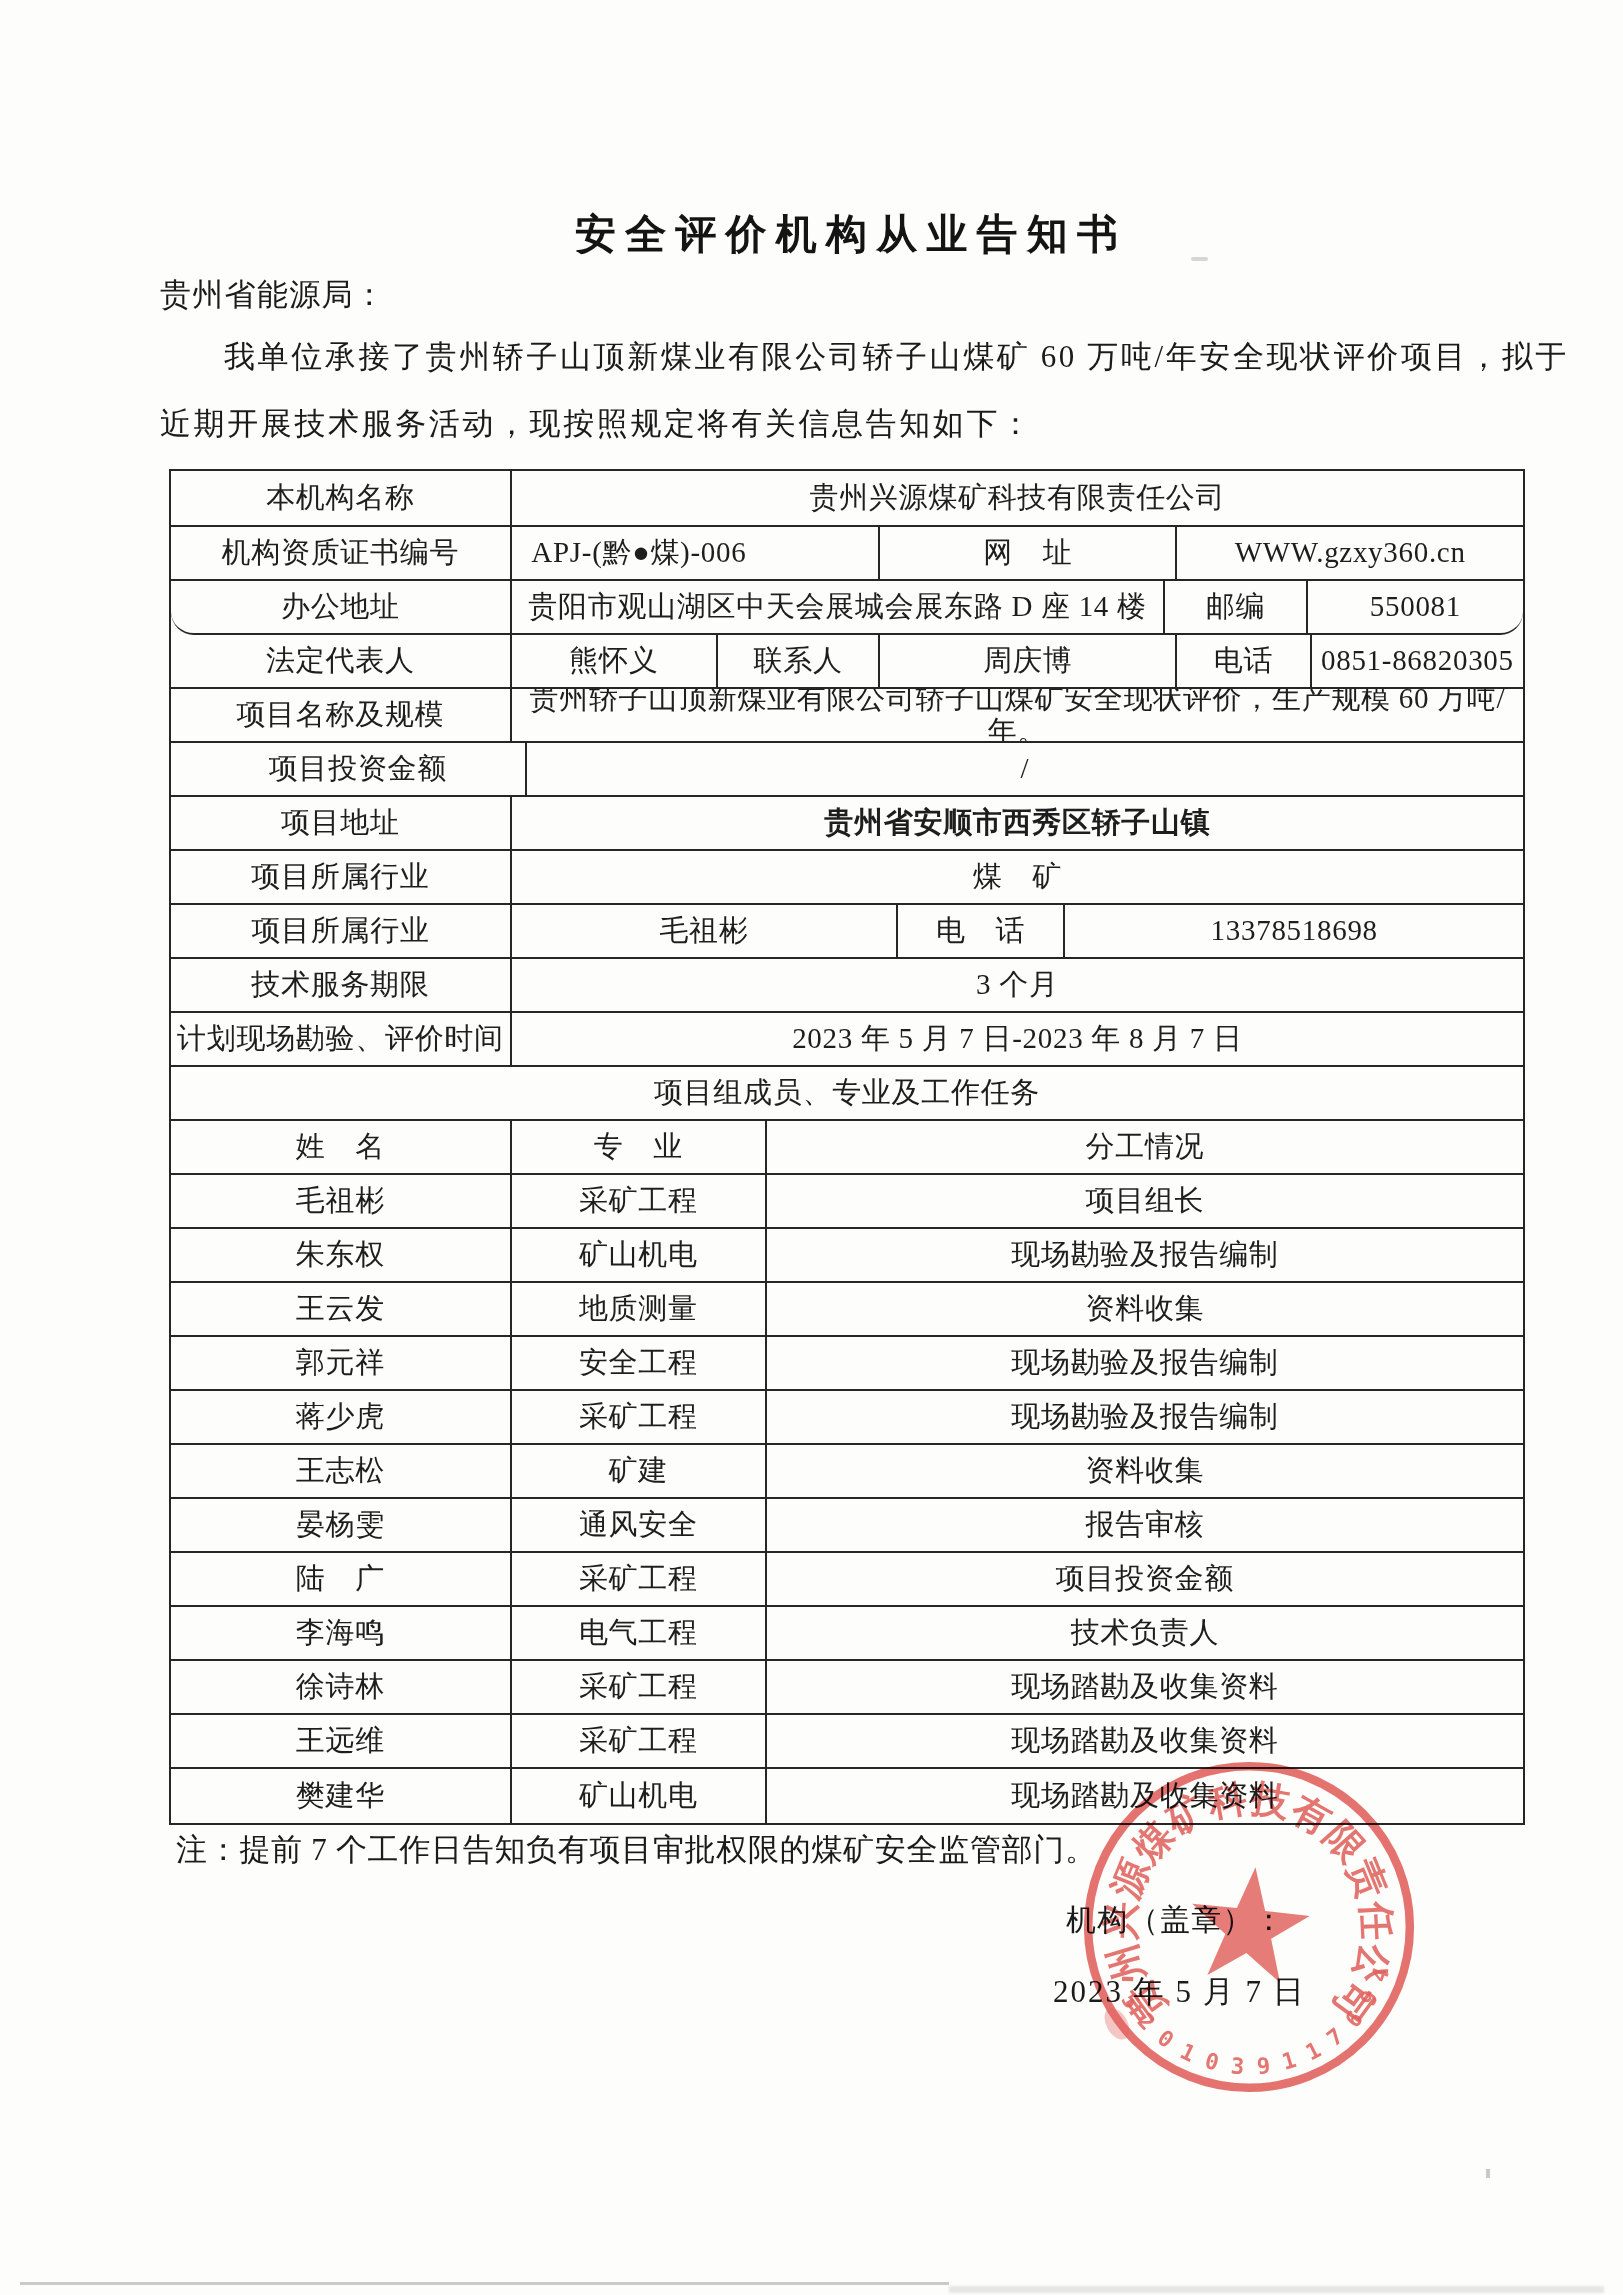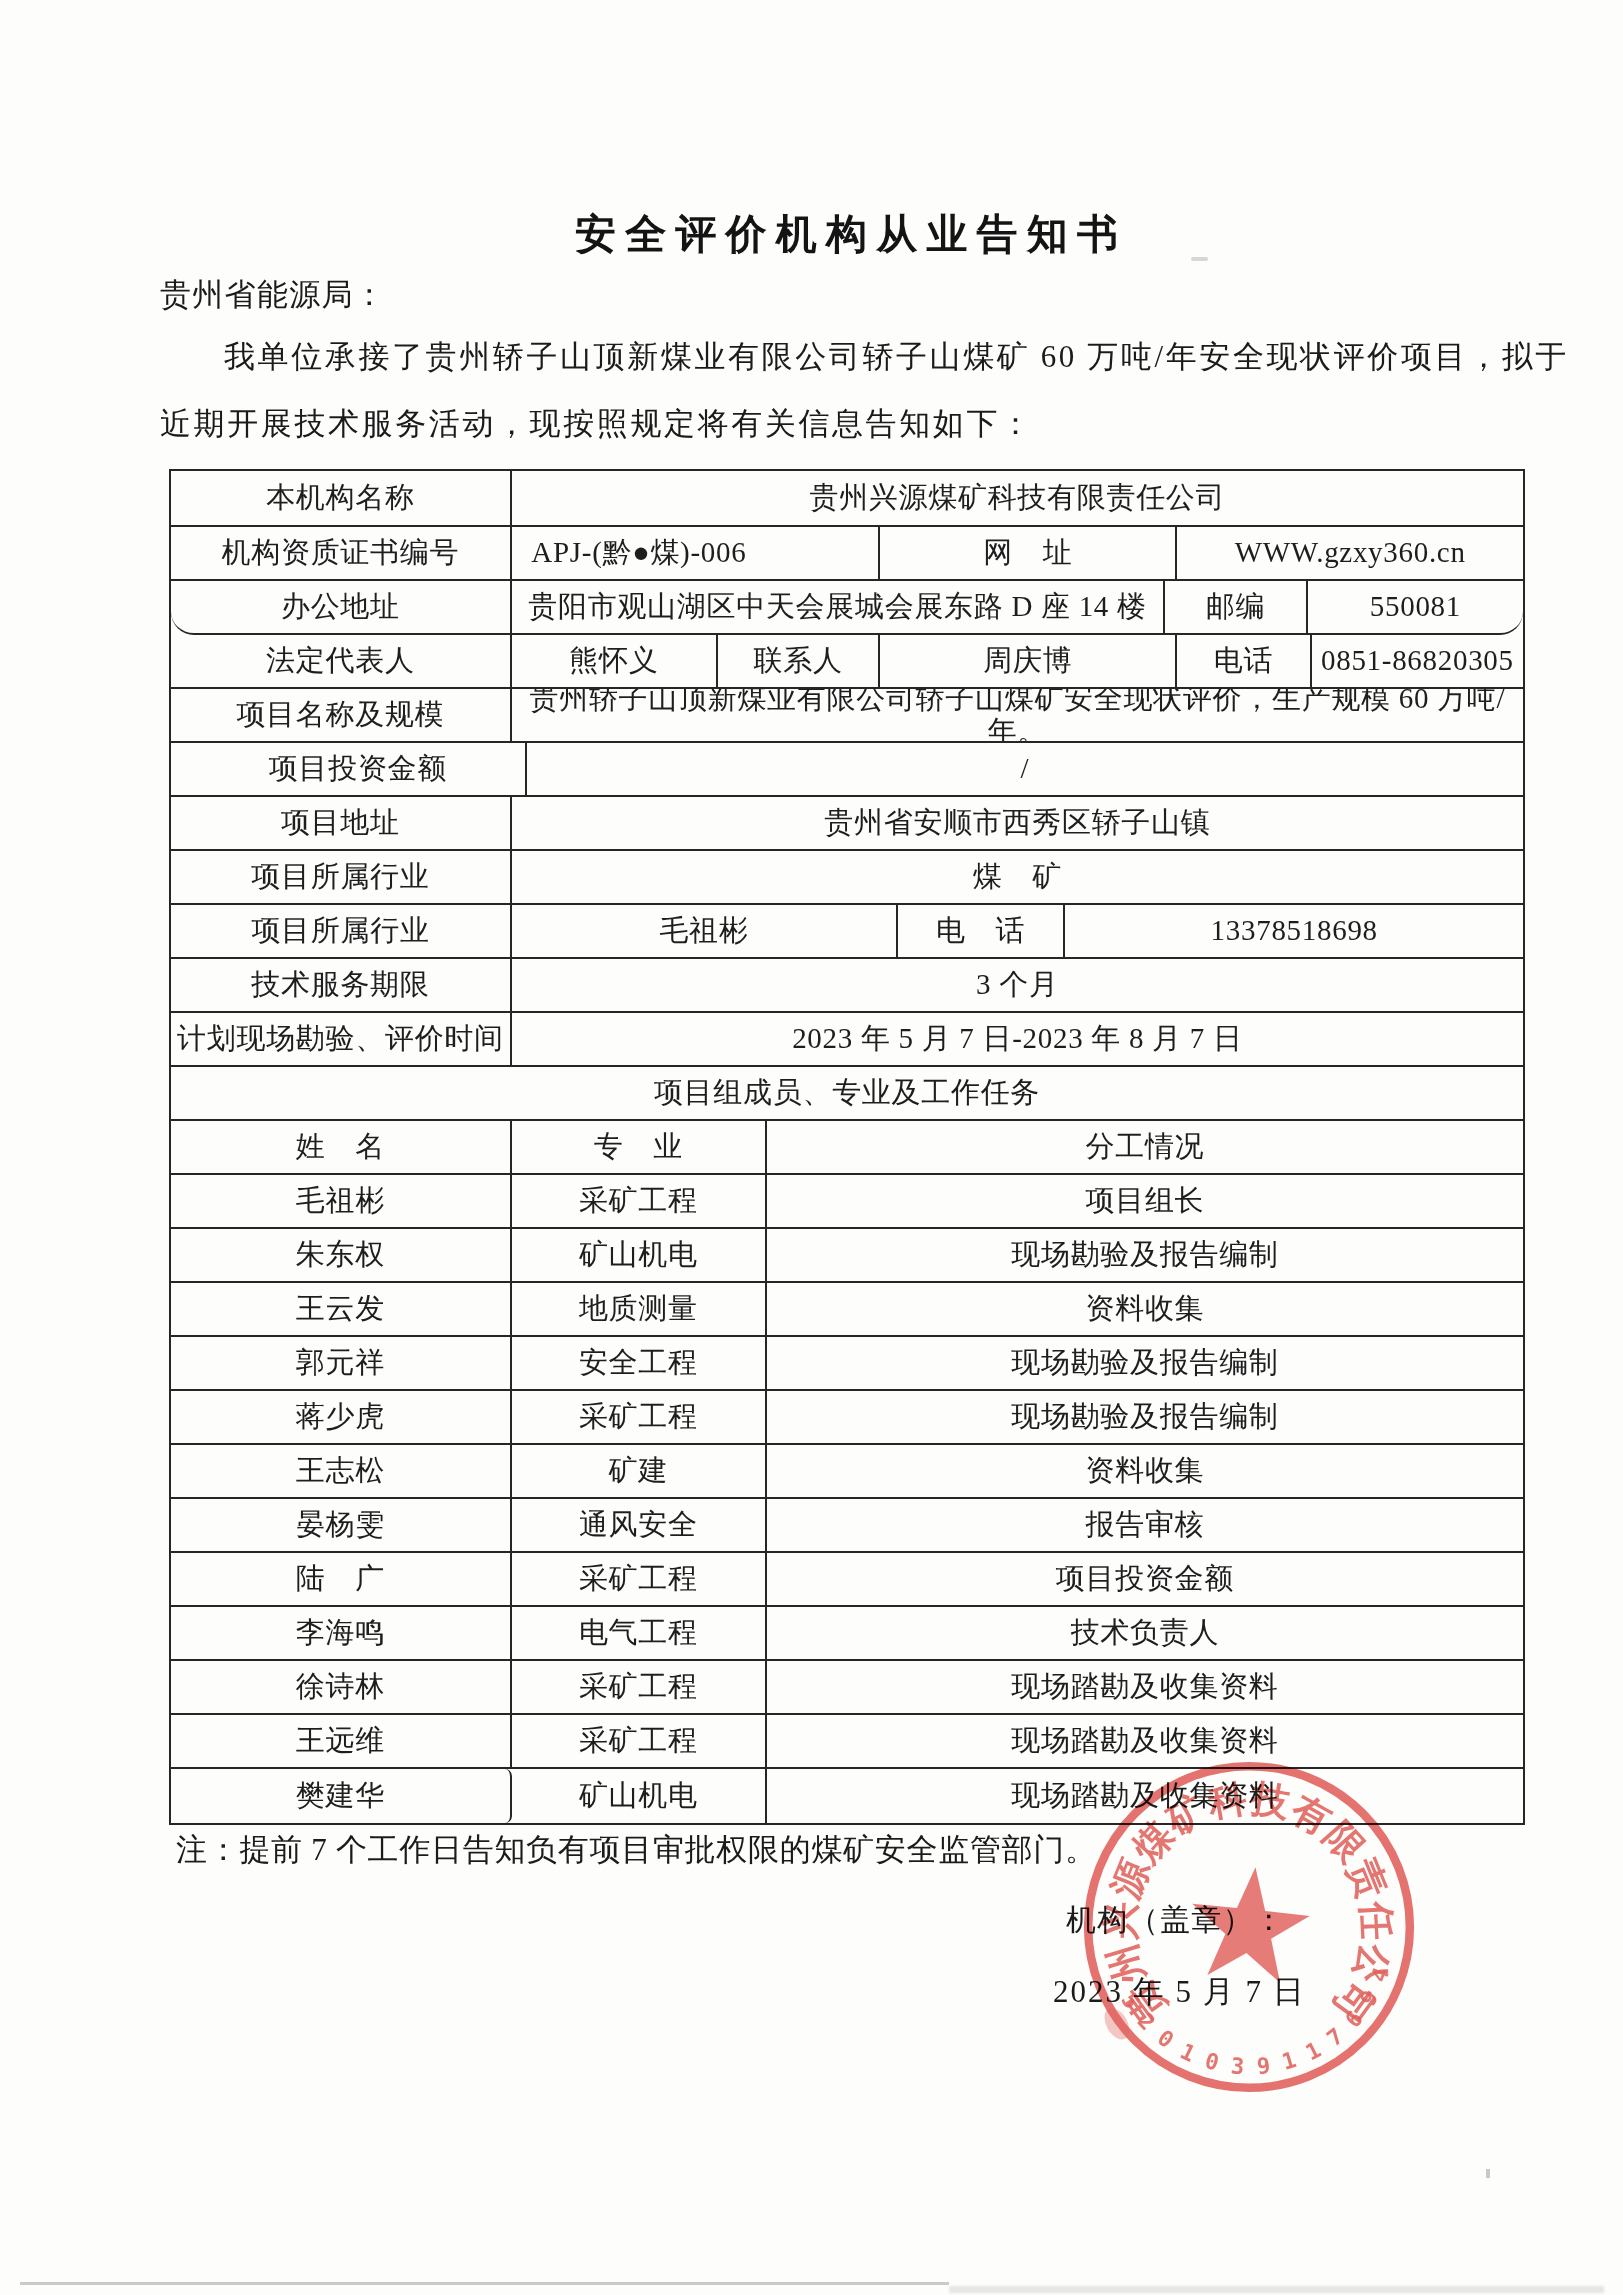--- a/index.html
+++ b/index.html
@@ -85,21 +85,21 @@
     <div class="t-row" style="height: 54px;">
       <div class="t-cell" style="width: 342px;">项目名称及规模</div>
       <div class="t-cell" style="width: 1015px;">贵州轿子山顶新煤业有限公司轿子山煤矿安全现状评价，生产规模 60 万吨/年。</div>
     </div>
     <div class="t-row" style="height: 54px;">
       <div class="t-cell" style="width: 342px; margin-left: 20px;">项目投资金额</div>
       <div class="t-cell" style="width: 1015px;">/</div>
     </div>
     <div class="t-row" style="height: 54px;">
       <div class="t-cell" style="width: 342px;">项目地址</div>
-      <div class="t-cell" style="width: 1015px;">贵州省安顺市西秀区轿子山镇</div>
+      <div class="t-cell" style="width: 1015px; font-weight: bold;">贵州省安顺市西秀区轿子山镇</div>
     </div>
     <div class="t-row" style="height: 54px;">
       <div class="t-cell" style="width: 342px;">项目所属行业</div>
       <div class="t-cell" style="width: 1015px;">煤　矿</div>
     </div>
     <div class="t-row" style="height: 54px;">
       <div class="t-cell" style="width: 342px;">项目所属行业</div>
       <div class="t-cell" style="width: 387px;">毛祖彬</div>
       <div class="t-cell" style="width: 168px;">电　话</div>
       <div class="t-cell" style="width: 459px;">13378518698</div>
@@ -169,21 +169,21 @@
       <div class="t-cell" style="width: 342px;">徐诗林</div>
       <div class="t-cell" style="width: 256px;">采矿工程</div>
       <div class="t-cell" style="width: 759px;">现场踏勘及收集资料</div>
     </div>
     <div class="t-row" style="height: 54px;">
       <div class="t-cell" style="width: 342px;">王远维</div>
       <div class="t-cell" style="width: 256px;">采矿工程</div>
       <div class="t-cell" style="width: 759px;">现场踏勘及收集资料</div>
     </div>
     <div class="t-row" style="height: 54px;">
-      <div class="t-cell" style="width: 342px; border-radius: 7px;">樊建华</div>
+      <div class="t-cell" style="width: 342px;">樊建华</div>
       <div class="t-cell" style="width: 256px;">矿山机电</div>
       <div class="t-cell" style="width: 759px;">现场踏勘及收集资料</div>
     </div>
   </div>
 
 <div class="abs note-line">注：提前 7 个工作日告知负有项目审批权限的煤矿安全监管部门。</div>
 <div class="abs sig-label">机构（盖章）：</div>
 <div class="abs sig-date">2023 年 5 月 7 日</div>
 
 <div class="abs stamp-wrap">

